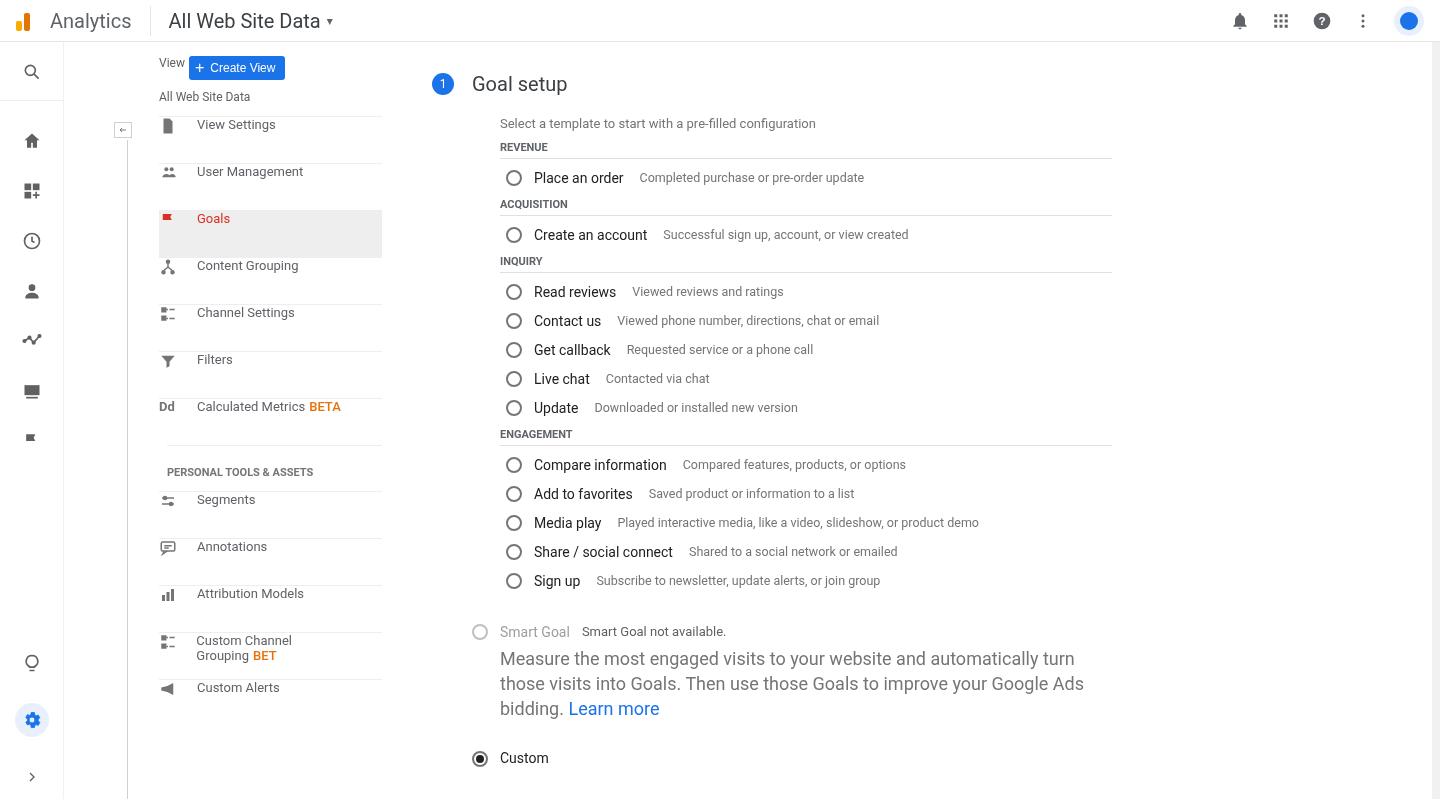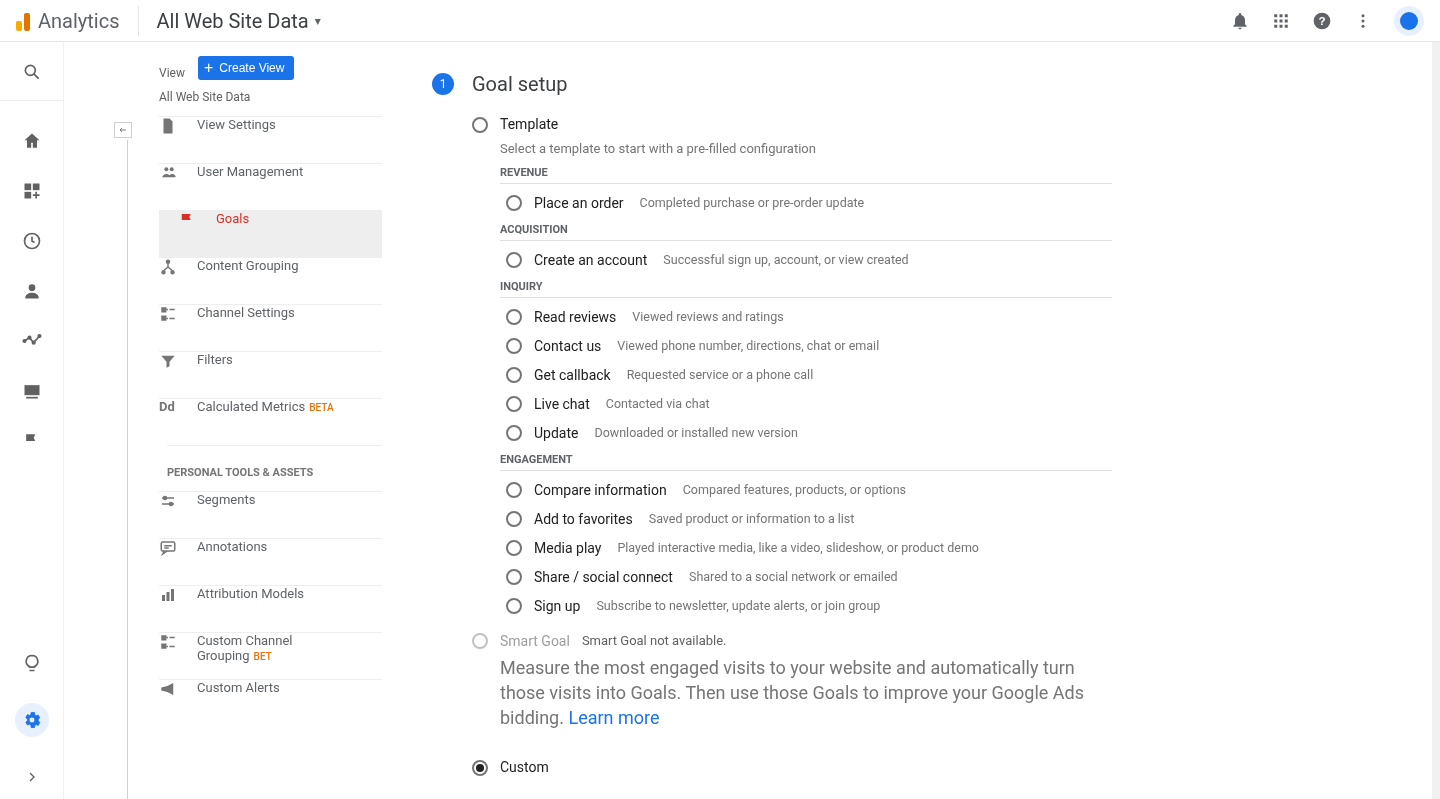--- a/index.html
+++ b/index.html
@@ -1,20 +1,20 @@
 <!DOCTYPE html>
 <html><head>
 <meta charset="utf-8">
 <style>
 * { box-sizing: border-box; margin: 0; padding: 0; }
 body { font-family: Roboto, Arial, sans-serif; font-size: 13px; color: #212121; background: #fff; overflow: hidden; }
 
 
 .topbar { height: 42px; display: flex; align-items: center; padding: 0 16px; border-bottom: 1px solid #e5e5e5; }
-.logo { display: flex; align-items: center; gap: 4px; }
+.logo { display: flex; align-items: center; gap: 16px; }
 .logo-mark { display: flex; align-items: flex-end; gap: 2px; height: 20px; }
 .logo-bar1 { width: 6px; height: 10px; background: #f9ab00; border-radius: 2px; }
 .logo-bar2 { width: 6px; height: 18px; background: #e37400; border-radius: 2px; }
 .brand { font-size: 20px; color: #5f6368; font-weight: 400; margin-left: 4px; }
 .header-sep { width: 1px; height: 30px; background: #e5e5e5; margin: 0 18px; }
 .view-selector { font-size: 20px; color: #3c4043; display: flex; align-items: center; gap: 6px; cursor: pointer; }
 .view-selector .caret { font-size: 12px; color: #5f6368; }
 .topbar-right { margin-left: auto; display: flex; align-items: center; gap: 22px; }
 .topbar-right .ticon { color: #5f6368; cursor: pointer; }
 .avatar { width: 30px; height: 30px; background: #e8f0fe; border-radius: 50%; display: flex; align-items: center; justify-content: center; }
@@ -34,36 +34,36 @@
 
 
 .admin-col { width: 317px; background: #fff; position: relative; display: flex; flex-direction: column; }
 .admin-scroll { overflow-y: auto; height: 100%; padding: 0 0 40px 0; }
 .collapse-handle { position: absolute; top: 80px; left: 49px; width: 18px; height: 16px; background: #fff; border: 1px solid #d0d0d0; display: flex; align-items: center; justify-content: center; cursor: pointer; z-index: 3; font-size: 12px; }
 .tree-line { position: absolute; top: 98px; left: 62px; width: 1px; background: #d0d0d0; bottom: 0; z-index: 0; }
 .admin-scroll::-webkit-scrollbar { width: 8px; }
 .admin-scroll::-webkit-scrollbar-thumb { background: #c0c0c0; border-radius: 4px; }
 .admin-scroll::-webkit-scrollbar-track { background: #f1f1f1; }
 
-.admin-header { display: flex; align-items: flex-end; gap: 13px; padding: 14px 16px 8px 94px; }
+.admin-header { display: flex; align-items: flex-start; gap: 4px; padding: 14px 16px 8px 94px; }
 .admin-header .label { color: #616161; font-size: 12px; }
 .btn-create-view { background: #1a73e8; color: #fff; border: none; border-radius: 3px; padding: 4px 10px 4px 6px; font-size: 12px; display: flex; align-items: center; gap: 6px; cursor: pointer; font-weight: 500; }
 .btn-create-view .plus { font-size: 16px; line-height: 1; }
 .view-name { padding: 2px 16px 12px 94px; color: #616161; font-size: 12px; }
 
 .menu { list-style: none; padding-left: 94px; }
 .menu li { display: flex; align-items: flex-start; gap: 16px; height: 47px; border-top: 1px solid #eee; color: #5f6368; cursor: pointer; padding-right: 12px; }
 .menu li:first-child { border-top: 1px solid #eee; }
 .menu li .mi-icon { width: 22px; display: flex; color: #757575; }
 .menu li .mi-label { font-size: 13px; }
-.menu li.active { background: #eeeeee; color: #d93025; padding-left: 19px; }
+.menu li.active { background: #eeeeee; color: #d93025; }
 .menu li.active .mi-icon { color: #d93025; }
 .menu li.active .mi-label { color: #d93025; }
 .menu-section { padding: 20px 0 12px 0; font-size: 11px; font-weight: 700; color: #757575; border-top: 1px solid #eee; }
-.badge-beta { font-size: 10px; color: #e8710a; font-weight: 500; margin-left: 4px; }
+.badge-beta { font-size: 13px; color: #e8710a; font-weight: 500; margin-left: 4px; }
 
 
 .main { flex: 1; overflow-y: auto; padding: 30px 50px; position: relative; }
 .main-scroll-end { position: absolute; right: 0; top: 0; bottom: 0; width: 8px; background: #f1f1f1; }
 .step-header { display: flex; align-items: center; gap: 18px; margin-bottom: 20px; }
 .step-num { width: 22px; height: 22px; border-radius: 50%; background: #1a73e8; color: #fff; display: flex; align-items: center; justify-content: center; font-size: 12px; }
 .step-title { font-size: 20px; color: #3c4043; }
 
 .form-area { padding-left: 40px; max-width: 680px; }
 .radio-row { display: flex; align-items: flex-start; gap: 12px; margin-bottom: 8px; }
@@ -71,21 +71,21 @@
 .radio.selected::after { content: ""; position: absolute; inset: 2px; background: #212121; border-radius: 50%; }
 .radio.disabled { border-color: #c0c0c0; }
 .radio-label { font-size: 14px; color: #212121; }
 .radio-hint { color: #757575; font-size: 13px; margin-left: 28px; margin-bottom: 7px; }
 
 .group-title { font-size: 11px; font-weight: 700; color: #5f6368; border-bottom: 1px solid #e0e0e0; padding-bottom: 4px; margin: 10px 0 10px 28px; }
 .template-row { display: flex; align-items: center; gap: 12px; margin: 0 0 12px 34px; }
 .tlabel { font-size: 14px; color: #212121; }
 .tdesc { font-size: 12.5px; color: #757575; margin-left: 4px; }
 
-.smart-row { display: flex; align-items: center; gap: 12px; margin-top: 18px; }
+.smart-row { display: flex; align-items: center; gap: 12px; margin-top: 34px; }
 .smart-label { font-size: 14px; color: #9e9e9e; }
 .smart-status { font-size: 13px; color: #616161; }
 .smart-desc { font-size: 18px; color: #757575; margin-left: 28px; margin-top: 6px; line-height: 1.4; }
 .link { color: #1a73e8; cursor: pointer; }
 
 .custom-row { display: flex; align-items: center; gap: 12px; margin-top: 28px; }
 
 .actions { display: flex; gap: 14px; margin-top: 44px; margin-left: -6px; }
 .btn-primary { background: #1a73e8; color: #fff; border: none; border-radius: 2px; padding: 8px 16px; font-size: 13px; font-weight: 500; cursor: pointer; }
 .btn-secondary { background: #fff; color: #5f6368; border: 1px solid #d0d0d0; border-radius: 2px; padding: 7px 16px; font-size: 13px; cursor: pointer; }
@@ -357,24 +357,20 @@
     </div>
   </div>
 
   <div class="main">
     <div class="main-scroll-end"></div>
     <div class="step-header">
       <div class="step-num">1</div>
       <div class="step-title">Goal setup</div>
     </div>
     <div class="form-area">
-      <div class="radio-row">
-        <div class="radio"></div>
-        <span class="radio-label">Template</span>
-      </div>
       <div class="radio-hint">Select a template to start with a pre-filled configuration</div>
 
       <div id="template-groups">
           <div class="group-title">REVENUE</div>
           <div class="template-row">
             <div class="radio"></div>
             <span class="tlabel">Place an order</span>
             <span class="tdesc">Completed purchase or pre-order update</span>
           </div>
           <div class="group-title">ACQUISITION</div>

